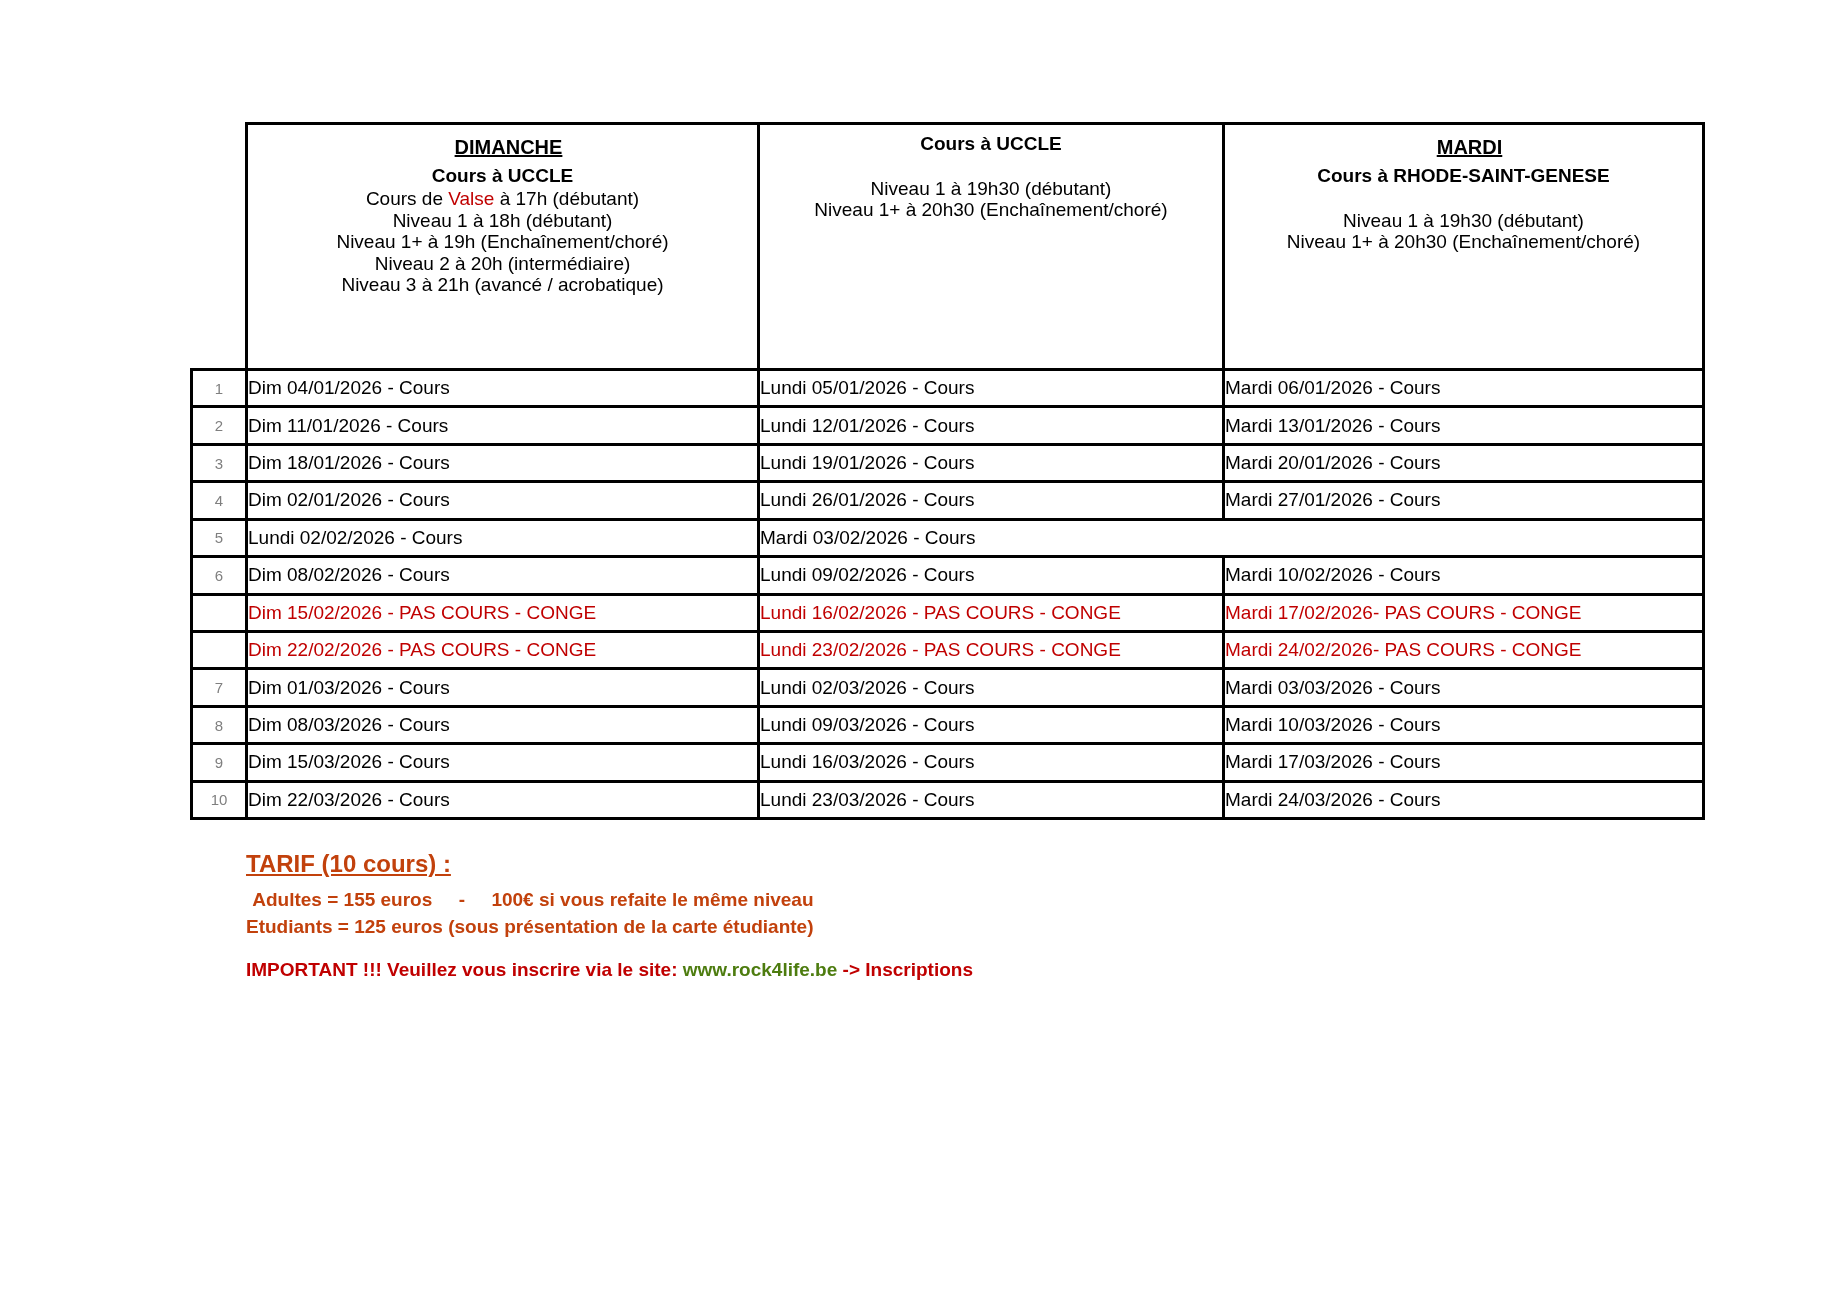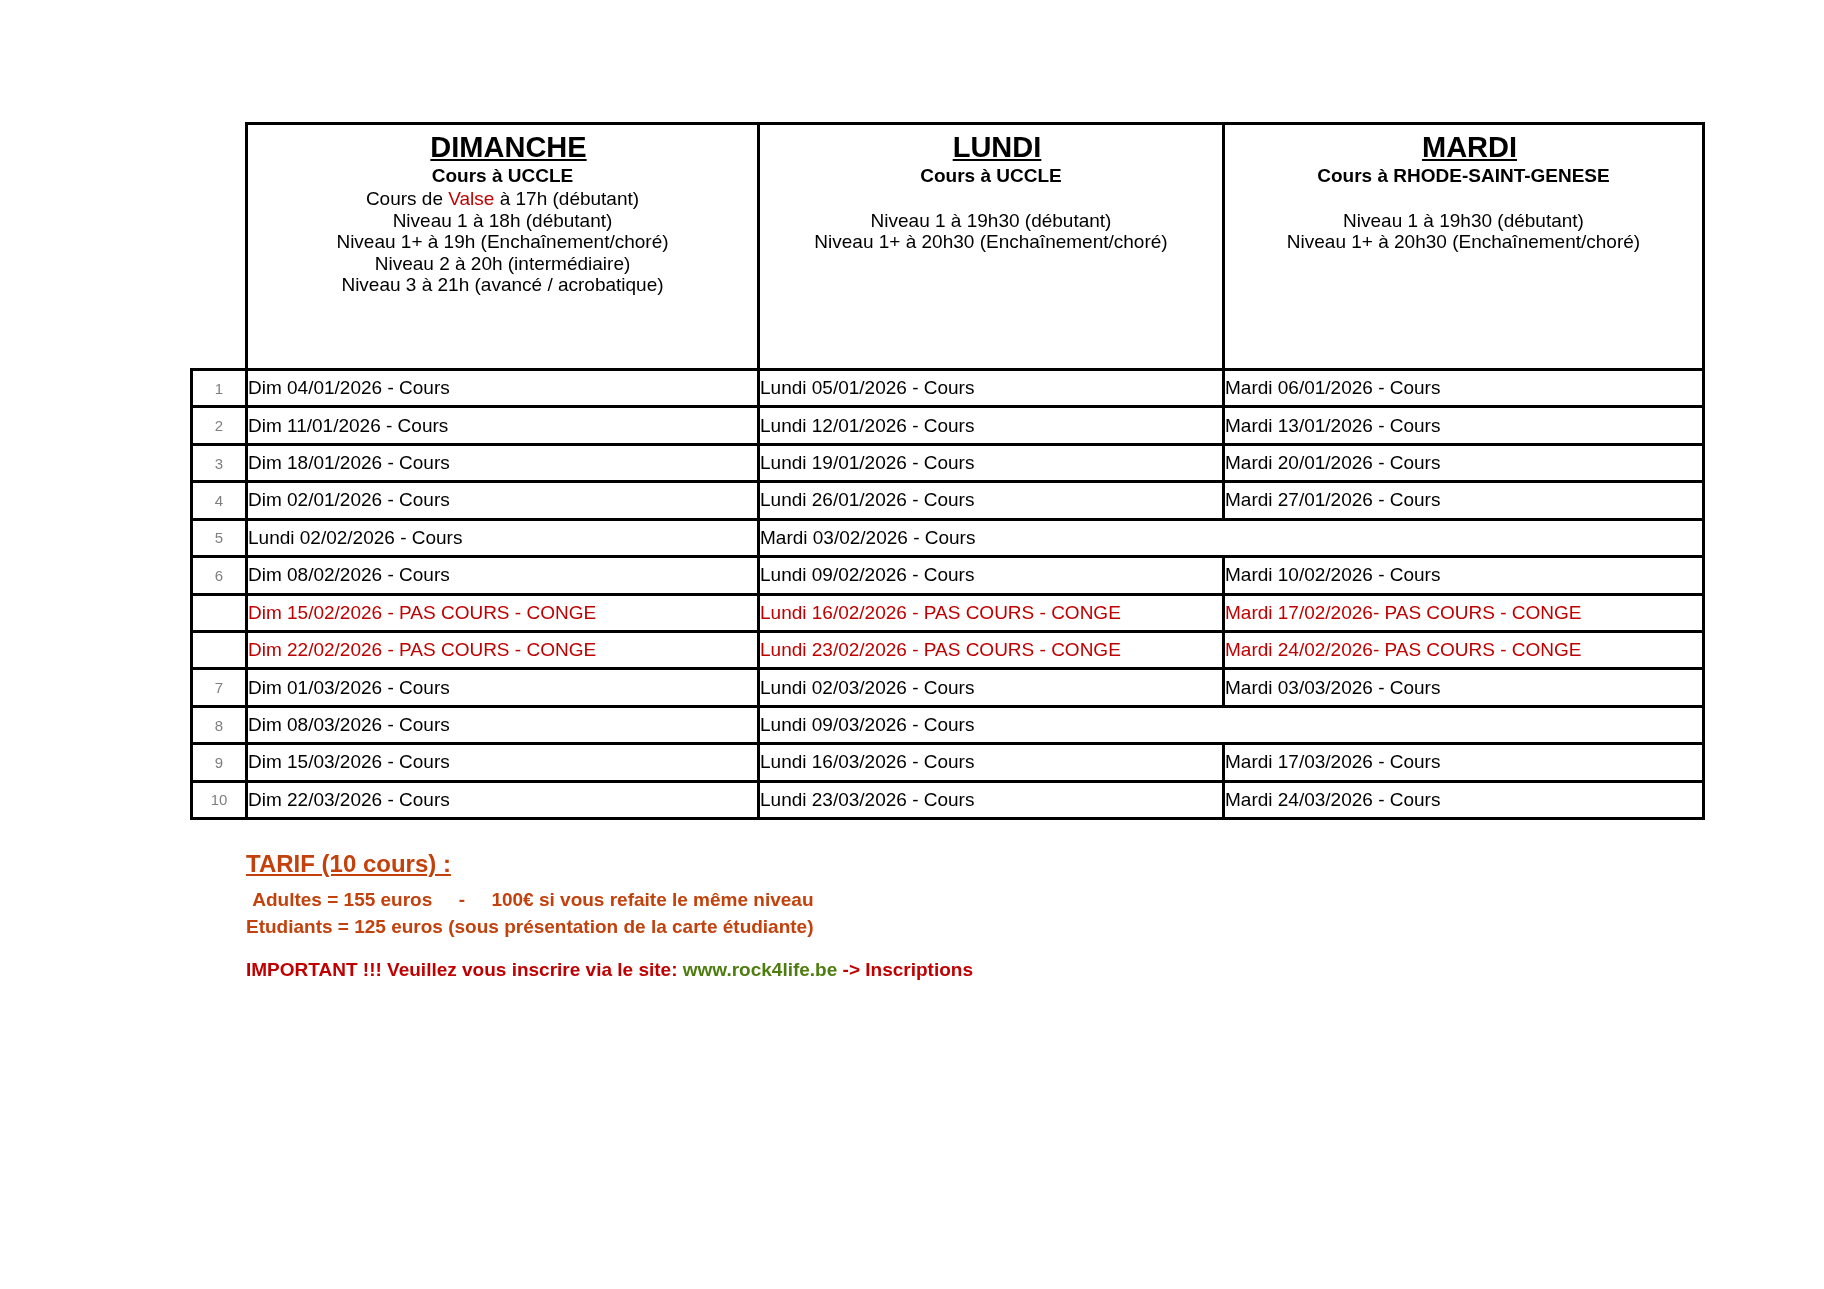--- a/index.html
+++ b/index.html
@@ -11,21 +11,21 @@
   .table-wrap { position:absolute; left:190px; top:122px; }
 
   
   .sched-header {
     margin-left:55px; width:1460px; height:246px;
     border:3px solid #000; border-bottom:none;
     display:grid; grid-template-columns:512px 465px 1fr;
   }
   .hcol { text-align:center; padding-top:6px; }
   .hcol.sep { border-right:3px solid #000; }
-  .day-title { font-size:29px; font-weight:bold; text-decoration:underline; line-height:32px;margin-left:12px; }
+  .day-title { font-size:20px; font-weight:bold; text-decoration:underline; line-height:32px;margin-left:12px; }
   .day-loc   { font-size:19px; font-weight:bold; line-height:25px; }
   .hline     { font-size:19px; line-height:21.5px; }
   .hspacer   { height:21.5px; }
   .red-word  { color:#C00000; }
 
   
   .sched-body {
     width:1515px; height:452px; border:3px solid #000;
     display:flex; flex-direction:column;
   }
@@ -64,21 +64,20 @@
         <div class="day-title">DIMANCHE</div>
         <div class="day-loc">Cours à UCCLE</div>
         <div class="hline"><span>Cours de </span><span class="red-word">Valse</span><span> à 17h (débutant)</span></div>
         <div class="hline">Niveau 1 à 18h (débutant)</div>
         <div class="hline">Niveau 1+ à 19h (Enchaînement/choré)</div>
         <div class="hline">Niveau 2 à 20h (intermédiaire)</div>
         <div class="hline">Niveau 3 à 21h (avancé / acrobatique)</div>
       </div>
 
       <div class="hcol sep">
-        <div class="day-title">LUNDI</div>
         <div class="day-loc">Cours à UCCLE</div>
         <div class="hspacer"></div>
         <div class="hline">Niveau 1 à 19h30 (débutant)</div>
         <div class="hline">Niveau 1+ à 20h30 (Enchaînement/choré)</div>
       </div>
 
       <div class="hcol">
         <div class="day-title">MARDI</div>
         <div class="day-loc">Cours à RHODE-SAINT-GENESE</div>
         <div class="hspacer"></div>
@@ -139,20 +138,21 @@
         <div class="srow">
     <div class="snum">7</div>
     <div class="scell">Dim 01/03/2026 - Cours</div>
     <div class="scell">Lundi 02/03/2026 - Cours</div>
     <div class="scell">Mardi 03/03/2026 - Cours</div>
   </div>
         <div class="srow">
     <div class="snum">8</div>
     <div class="scell">Dim 08/03/2026 - Cours</div>
     <div class="scell">Lundi 09/03/2026 - Cours</div>
+    <div class="scell">Mardi 10/03/2026 - Cours</div>
   </div>
         <div class="srow">
     <div class="snum">9</div>
     <div class="scell">Dim 15/03/2026 - Cours</div>
     <div class="scell">Lundi 16/03/2026 - Cours</div>
     <div class="scell">Mardi 17/03/2026 - Cours</div>
   </div>
         <div class="srow">
     <div class="snum">10</div>
     <div class="scell">Dim 22/03/2026 - Cours</div>

